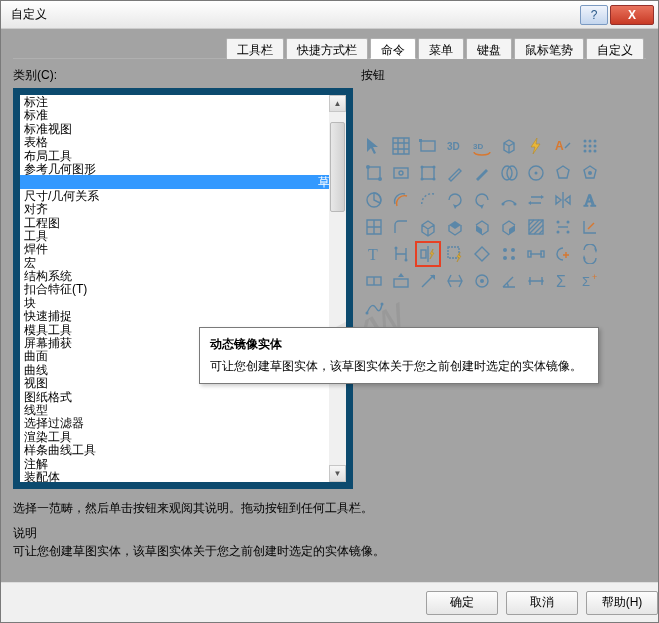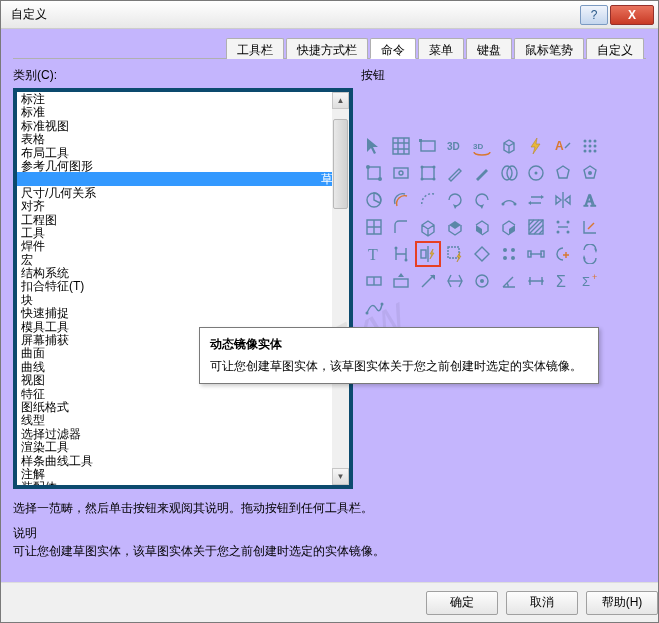--- a/index.html
+++ b/index.html
@@ -1,37 +1,37 @@
 <!DOCTYPE html>
 <html><head>
 <meta charset="utf-8">
 <style>
 * { box-sizing: border-box; margin: 0; padding: 0; }
 body { font-family: "Microsoft YaHei", "SimSun", Tahoma, sans-serif; font-size: 12px; background: #fff; color: #000; }
 
-.window { width: 659px; height: 623px; background: #c4b5fd; border: 1px solid #7a7a7a; position: relative; }
+.window { width: 659px; height: 623px; background: #a3a3a3; border: 1px solid #7a7a7a; position: relative; }
 
 .titlebar { height: 28px; background: linear-gradient(#fff, #e8e8e8); border-bottom: 1px solid #ccc; display: flex; align-items: center; padding: 0 4px 0 10px; position: relative; }
 .title-text { flex: 1; font-size: 12px; }
 .title-buttons { display: flex; gap: 2px; }
 .title-btn { width: 28px; height: 20px; display: flex; align-items: center; justify-content: center; border-radius: 2px; font-size: 12px; }
 .help-btn { background: linear-gradient(#f0f4fc,#c4d6ee); border: 1px solid #7b9ac2; color: #2b5a8a; }
 .close-btn { width: 44px; background: linear-gradient(#e9735d,#c83a25); border: 1px solid #94302a; color: #fff; font-weight: bold; font-family: Arial; }
 
 .content { position: absolute; top: 28px; left: 0; right: 0; bottom: 40px; padding: 8px 12px 0 12px; }
 
 .tabs { display: flex; height: 22px; border-bottom: 1px solid #b0b0b0; justify-content: flex-end; }
 .tab { padding: 3px 10px; border: 1px solid #b0b0b0; border-bottom: none; margin-right: 2px; background: #f4f4f4; border-radius: 2px 2px 0 0; font-size: 12px; cursor: pointer; position: relative; top: 1px; }
 .tab.active { background: #fff; border-bottom: 1px solid #fff; }
 
 .body-area { display: flex; padding-top: 8px; height: 430px; gap: 8px; }
 
 .left-col { width: 340px; display: flex; flex-direction: column; }
 .label { font-size: 12px; margin-bottom: 4px; }
-.listbox { flex: 1; border: 4px solid #0c4a6e; background: #fff; display: flex; position: relative; overflow: hidden; }
+.listbox { flex: 1; border: 7px solid #0c4a6e; background: #fff; display: flex; position: relative; overflow: hidden; }
 .list-items { width: 100%; overflow: hidden; padding: 0; }
 .list-item { padding: 0 4px; line-height: 14px; height: 13.4px; font-size: 12px; white-space: nowrap; }
 .list-item.selected { background: #3399ff; color: #fff; text-align: right; }
 .scrollbar { position: absolute; right: 0; top: 0; bottom: 0; width: 17px; background: #f0f0f0; display: flex; flex-direction: column; }
 .scroll-btn { height: 17px; background: linear-gradient(#f6f6f6,#dedede); border: 1px solid #c6c6c6; display:flex; align-items:center; justify-content:center; font-size:8px; color:#555;}
 .scroll-track { flex: 1; position: relative; }
 .scroll-thumb { position: absolute; left: 1px; right: 1px; top: 10px; height: 90px; background: linear-gradient(90deg,#e8e8e8,#d0d0d0); border: 1px solid #b8b8b8; border-radius:2px;}
 
 .right-col { flex: 1; display: flex; flex-direction: column; gap: 41px; }
 .icon-grid { margin-top: 4px; display: grid; grid-template-columns: repeat(9, 26px); grid-auto-rows: 26px; gap: 1px 1px; align-content: start; justify-content: start; }
@@ -103,21 +103,20 @@
               <div class="list-item">宏</div>
               <div class="list-item">结构系统</div>
               <div class="list-item">扣合特征(T)</div>
               <div class="list-item">块</div>
               <div class="list-item">快速捕捉</div>
               <div class="list-item">模具工具</div>
               <div class="list-item">屏幕捕获</div>
               <div class="list-item">曲面</div>
               <div class="list-item">曲线</div>
               <div class="list-item">视图</div>
-              <div class="list-item">特征</div>
               <div class="list-item">图纸格式</div>
               <div class="list-item">线型</div>
               <div class="list-item">选择过滤器</div>
               <div class="list-item">渲染工具</div>
               <div class="list-item">样条曲线工具</div>
               <div class="list-item">注解</div>
               <div class="list-item">装配体</div>
             </div>
           <div class="scrollbar">
             <div class="scroll-btn">▲</div>

